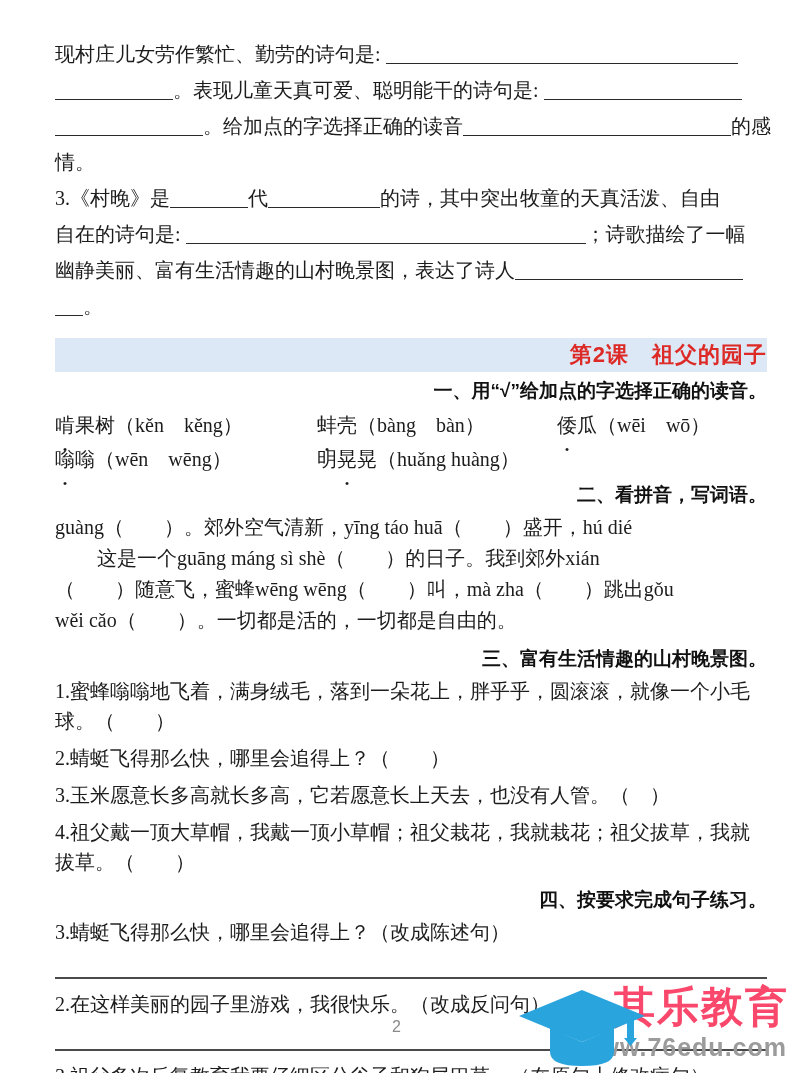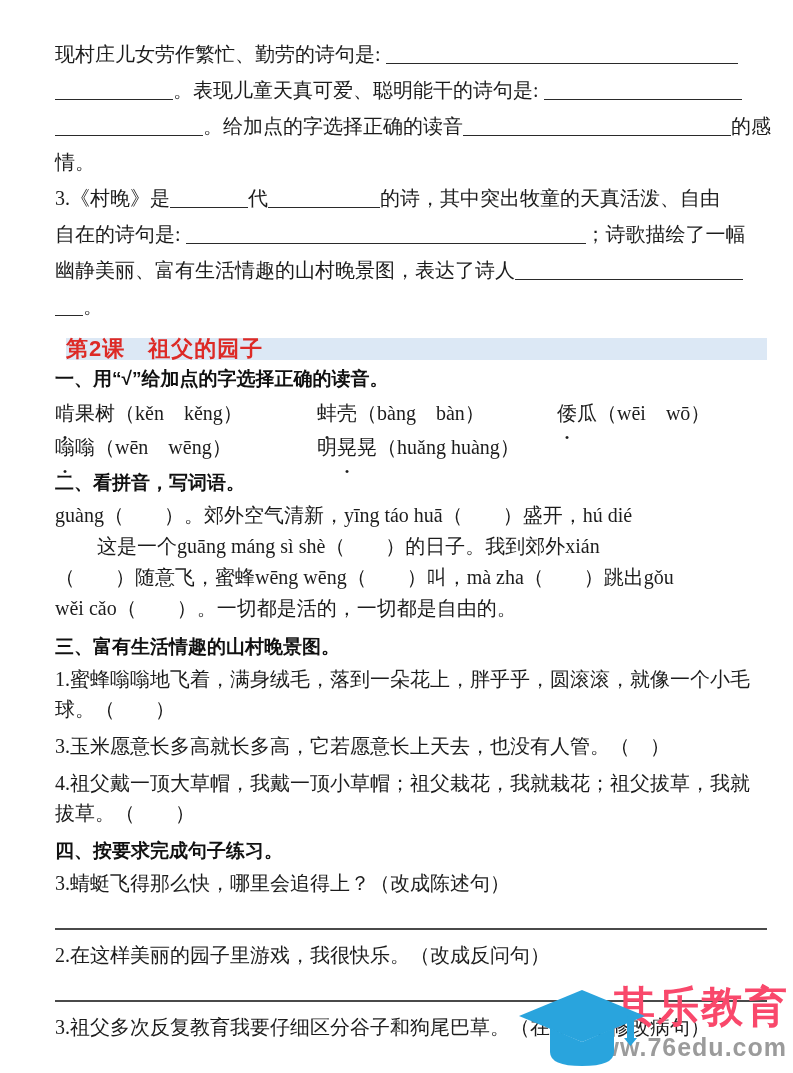--- a/index.html
+++ b/index.html
@@ -4,30 +4,30 @@
 <style>
   html,body{margin:0;padding:0;}
   body{
     width:793px;height:1073px;position:relative;background:#ffffff;
     font-family:"Liberation Serif", serif;color:#1c1c1c;overflow:hidden;
   }
   .content{position:absolute;left:55px;top:36px;width:712px;}
   .line{margin:0;font-size:20px;line-height:36px;white-space:nowrap;}
   .blank{display:inline-block;border-bottom:1.5px solid #2a2a2a;height:20px;vertical-align:-3px;}
   .lesson-bar{
-    margin:14px 0 6px 11px;background:#dce8f5;height:22px;
-    display:flex;align-items:center;justify-content:flex-start;
+    margin:14px 0 6px 0;background:#dce8f5;height:34px;
+    display:flex;align-items:center;justify-content:flex-end;
   }
   .lesson-bar .title{
     color:#dd2a26;font-family:"Liberation Sans",sans-serif;
     font-weight:bold;font-size:22px;letter-spacing:1px;
   }
   .sec-heading{
     font-family:"Liberation Sans",sans-serif;font-weight:bold;
-    font-size:19px;line-height:26px;margin:6px 0 4px 0;color:#111;
+    font-size:19px;line-height:26px;margin:6px 0 4px 0;color:#111;text-align:right;
   }
   .pinyin-grid{
     display:grid;grid-template-columns:262px 240px auto;
     font-size:20px;line-height:34px;margin-bottom:2px;
   }
   .py-cell{white-space:nowrap;}
   .dotted{position:relative;display:inline-block;}
   .dotted::after{
     content:"•";position:absolute;left:50%;transform:translateX(-50%);
     bottom:-13px;font-size:13px;color:#1c1c1c;line-height:10px;
@@ -90,20 +90,21 @@
   <div>
     <p class="para-line">guàng（　　）。郊外空气清新，yīng táo huā（　　）盛开，hú dié</p>
     <p class="para-line indent">这是一个guāng máng sì shè（　　）的日子。我到郊外xián</p>
     <p class="para-line">（　　）随意飞，蜜蜂wēng wēng（　　）叫，mà zha（　　）跳出gǒu</p>
     <p class="para-line">wěi cǎo（　　）。一切都是活的，一切都是自由的。</p>
   </div>
 
   <div class="sec-heading" style="margin-top:10px">三、富有生活情趣的山村晚景图。</div>
   <div>
     <p class="s3-item">1.蜜蜂嗡嗡地飞着，满身绒毛，落到一朵花上，胖乎乎，圆滚滚，就像一个小毛球。（　　）</p>
+    <p class="s3-item">2.蜻蜓飞得那么快，哪里会追得上？（　　）</p>
     <p class="s3-item">3.玉米愿意长多高就长多高，它若愿意长上天去，也没有人管。（　）</p>
     <p class="s3-item">4.祖父戴一顶大草帽，我戴一顶小草帽；祖父栽花，我就栽花；祖父拔草，我就拔草。（　　）</p>
   </div>
 
   <div class="sec-heading" style="margin-top:10px">四、按要求完成句子练习。</div>
   <div>
     <p class="s4-item">3.蜻蜓飞得那么快，哪里会追得上？（改成陈述句）</p>
     <div class="answer-line"></div>
     <p class="s4-item">2.在这样美丽的园子里游戏，我很快乐。（改成反问句）</p>
     <div class="answer-line"></div>

